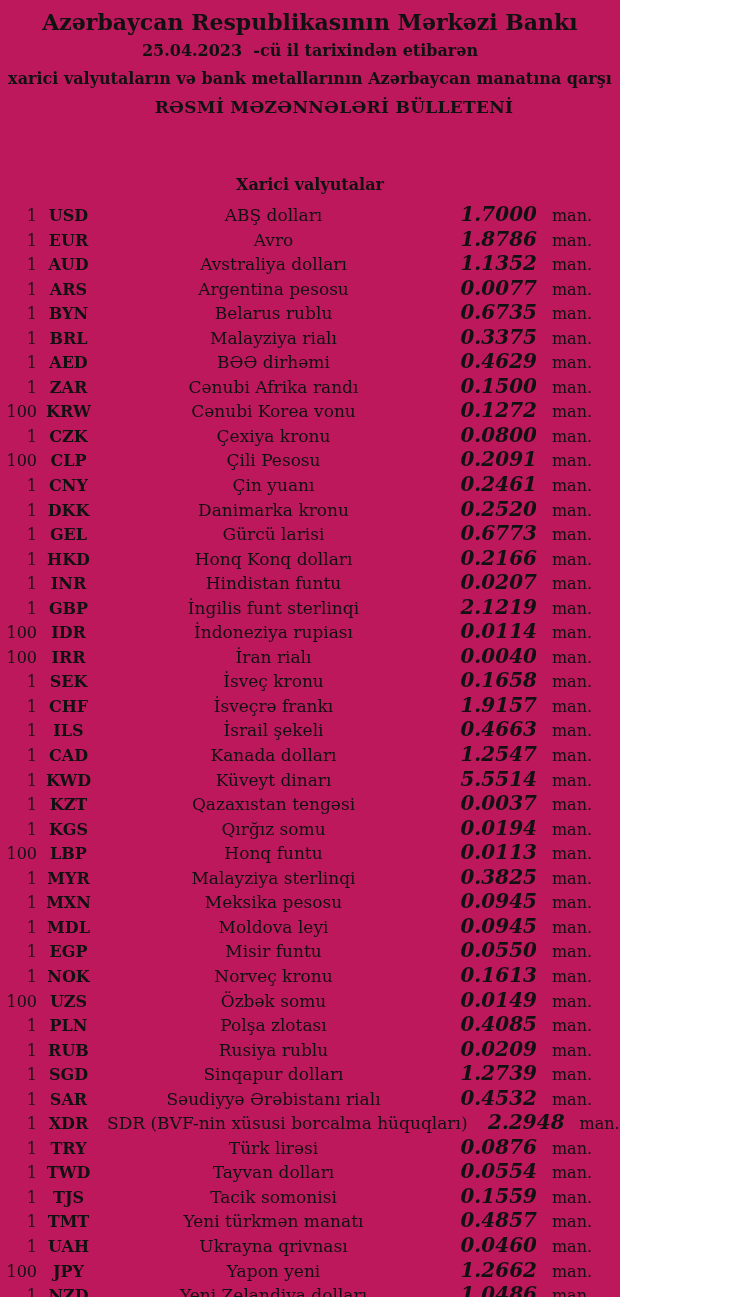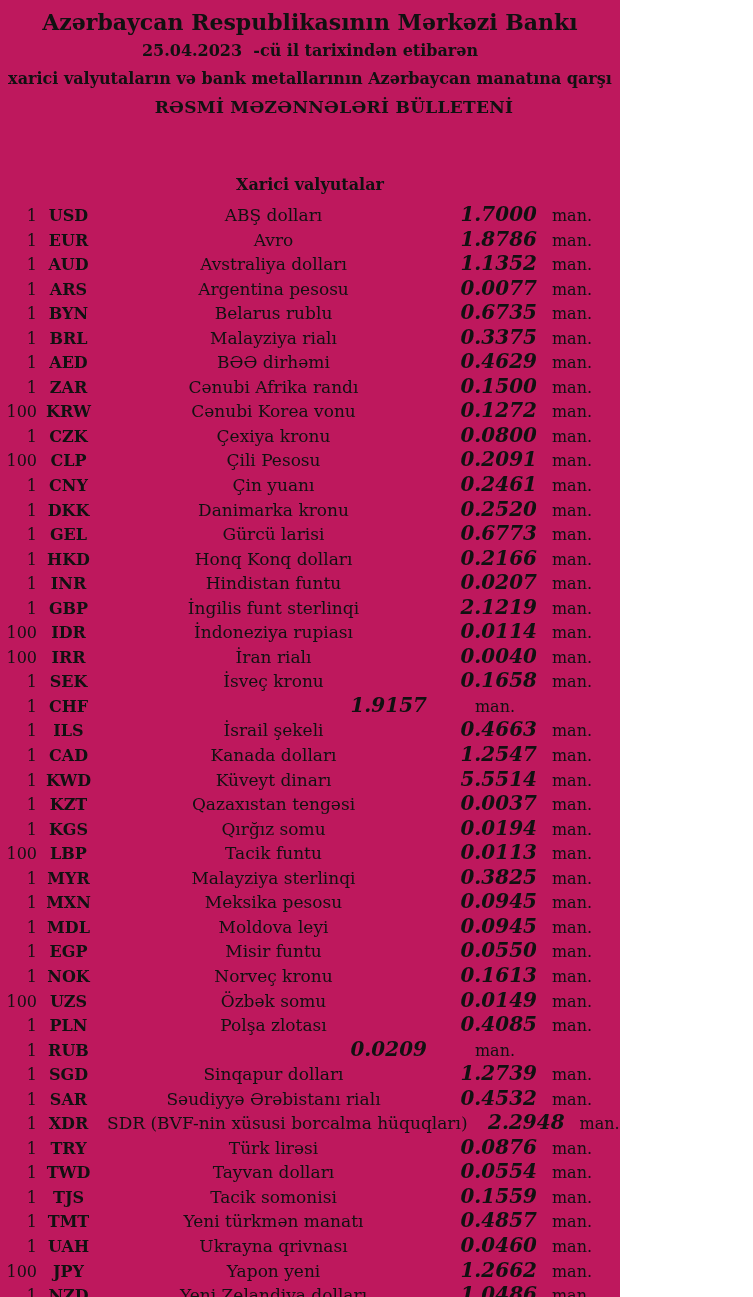--- a/index.html
+++ b/index.html
@@ -251,20 +251,21 @@
     <span class="cell-qty">1</span>
     <span class="cell-code">SEK</span>
     <span class="cell-name">İsveç kronu</span>
     <span class="cell-rate">0.1658</span>
     <span class="cell-unit">man.</span>
   </div>
 
   <div class="row">
     <span class="cell-qty">1</span>
     <span class="cell-code">CHF</span>
+    <span class="cell-name">İsveçrə frankı</span>
     <span class="cell-rate">1.9157</span>
     <span class="cell-unit">man.</span>
   </div>
 
   <div class="row">
     <span class="cell-qty">1</span>
     <span class="cell-code">ILS</span>
     <span class="cell-name">İsrail şekeli</span>
     <span class="cell-rate">0.4663</span>
     <span class="cell-unit">man.</span>
@@ -298,21 +299,21 @@
     <span class="cell-qty">1</span>
     <span class="cell-code">KGS</span>
     <span class="cell-name">Qırğız somu</span>
     <span class="cell-rate">0.0194</span>
     <span class="cell-unit">man.</span>
   </div>
 
   <div class="row">
     <span class="cell-qty">100</span>
     <span class="cell-code">LBP</span>
-    <span class="cell-name">Tacik funtu</span>
+    <span class="cell-name">Honq funtu</span>
     <span class="cell-rate">0.0113</span>
     <span class="cell-unit">man.</span>
   </div>
 
   <div class="row">
     <span class="cell-qty">1</span>
     <span class="cell-code">MYR</span>
     <span class="cell-name">Malayziya sterlinqi</span>
     <span class="cell-rate">0.3825</span>
     <span class="cell-unit">man.</span>
@@ -362,20 +363,21 @@
     <span class="cell-qty">1</span>
     <span class="cell-code">PLN</span>
     <span class="cell-name">Polşa zlotası</span>
     <span class="cell-rate">0.4085</span>
     <span class="cell-unit">man.</span>
   </div>
 
   <div class="row">
     <span class="cell-qty">1</span>
     <span class="cell-code">RUB</span>
+    <span class="cell-name">Rusiya rublu</span>
     <span class="cell-rate">0.0209</span>
     <span class="cell-unit">man.</span>
   </div>
 
   <div class="row">
     <span class="cell-qty">1</span>
     <span class="cell-code">SGD</span>
     <span class="cell-name">Sinqapur dolları</span>
     <span class="cell-rate">1.2739</span>
     <span class="cell-unit">man.</span>

